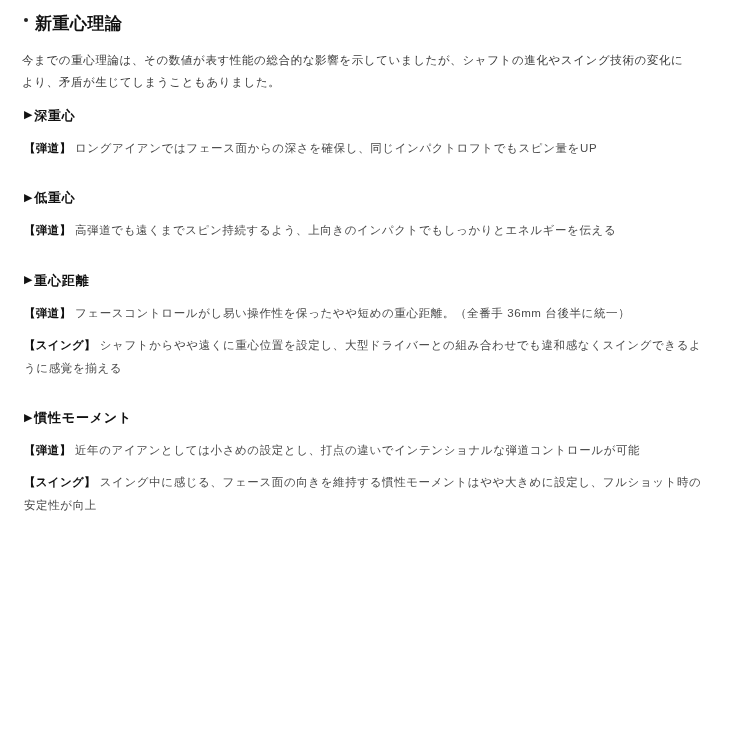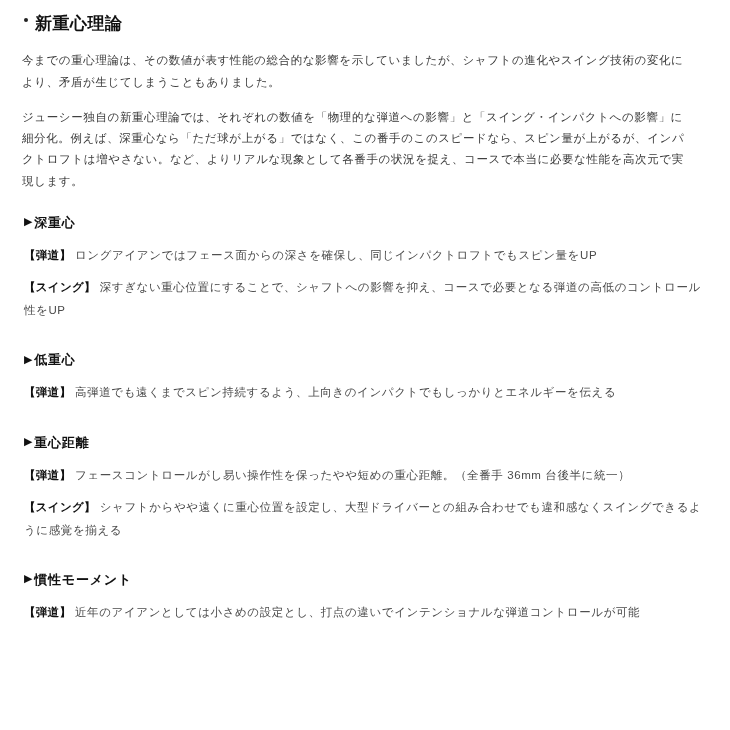--- a/index.html
+++ b/index.html
@@ -99,34 +99,29 @@
 <body>
 
 <div class="page">
 
   <div class="title-row">
     <span class="title-bullet"></span>
     <span class="title-text">新重心理論</span>
   </div>
 
   <p class="intro">今までの重心理論は、その数値が表す性能の総合的な影響を示していましたが、シャフトの進化やスイング技術の変化により、矛盾が生じてしまうこともありました。</p>
-  <p class="intro second">ジューシー独自の新重心理論では、それぞれの数値を「物理的な弾道への影響」と「スイング・インパクトへの影響」に細分化。例えば、深重心なら「ただ球が上がる」ではなく、この番手のこのスピードなら、スピン量が上がるが、インパクトロフトは増やさない。など、よりリアルな現象として各番手の状況を捉え、コースで本当に必要な性能を高次元で実現します。</p>
 
   <div class="section">
     <div class="section-heading">
       <span class="tri">▶</span>
       <span>深重心</span>
     </div>
     <p class="entry">
       <span class="tag">【弾道】</span>
       <span class="body">ロングアイアンではフェース面からの深さを確保し、同じインパクトロフトでもスピン量をUP</span>
-    </p>
-    <p class="entry">
-      <span class="tag">【スイング】</span>
-      <span class="body">深すぎない重心位置にすることで、シャフトへの影響を抑え、コースで必要となる弾道の高低のコントロール性をUP</span>
     </p>
   </div>
 
   <div class="sec-gap"></div>
 
   <div class="section">
     <div class="section-heading">
       <span class="tri">▶</span>
       <span>低重心</span>
     </div>
@@ -157,15 +152,19 @@
 
   <div class="section">
     <div class="section-heading">
       <span class="tri">▶</span>
       <span>慣性モーメント</span>
     </div>
     <p class="entry">
       <span class="tag">【弾道】</span>
       <span class="body">近年のアイアンとしては小さめの設定とし、打点の違いでインテンショナルな弾道コントロールが可能</span>
     </p>
+    <p class="entry">
+      <span class="tag">【スイング】</span>
+      <span class="body">スイング中に感じる、フェース面の向きを維持する慣性モーメントはやや大きめに設定し、フルショット時の安定性が向上</span>
+    </p>
   </div>
 
 </div>
 
 </body></html>

